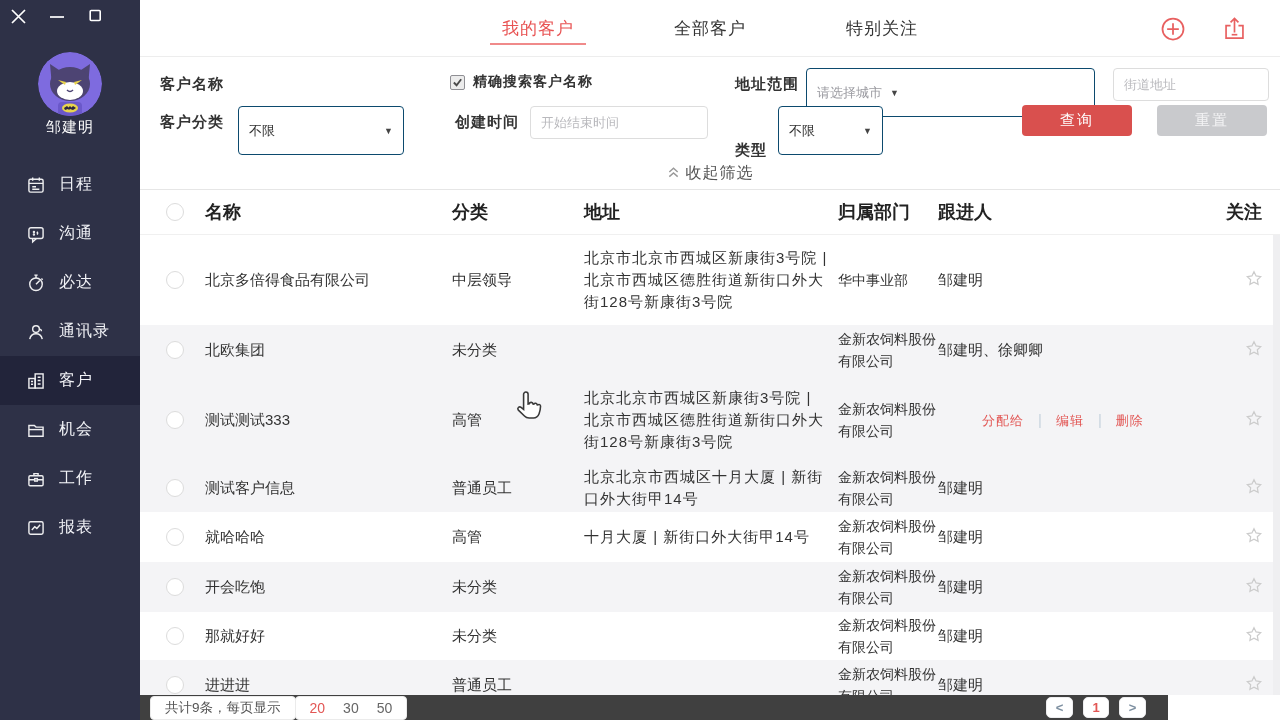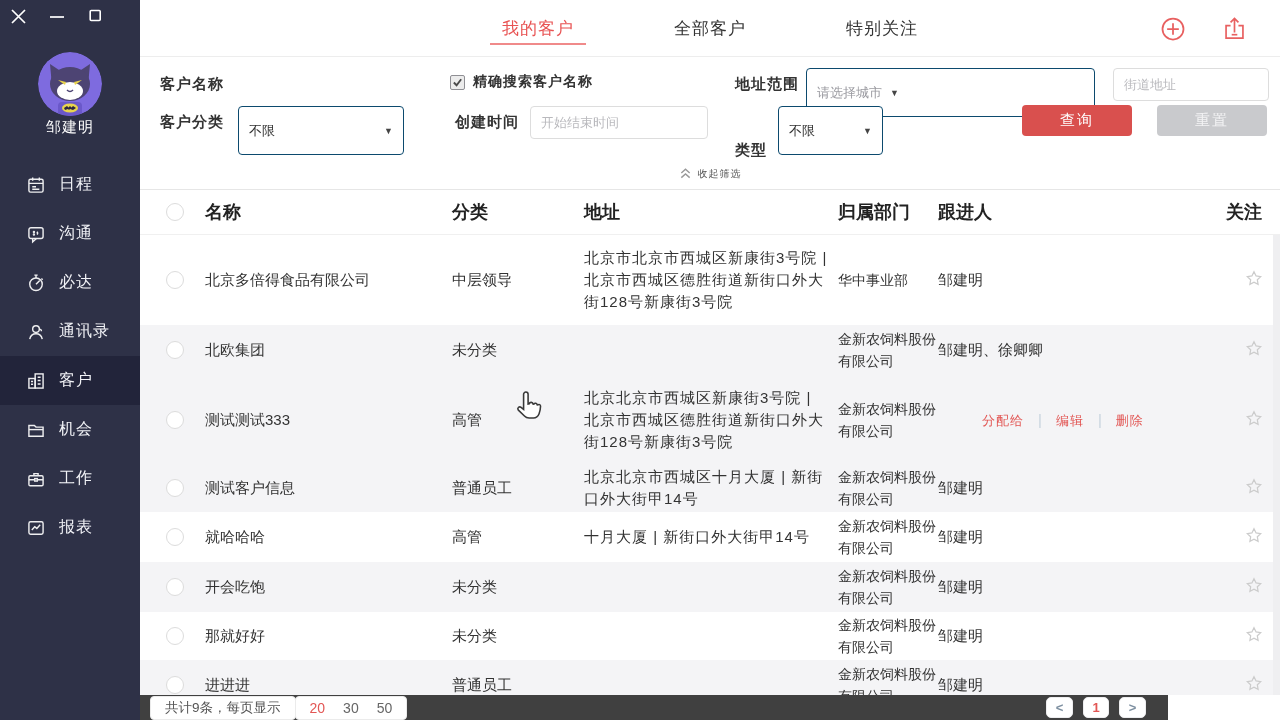--- a/index.html
+++ b/index.html
@@ -39,21 +39,21 @@
   .f-select .arrow { font-size:9px; color:#444; margin-left:auto; }
   .f-select .arrow.inline { margin-left:8px; }
   .f-select .ph { color:#9a9aa0; }
   .checkbox-wrap { position:absolute; display:flex; align-items:center; gap:8px; cursor:pointer; }
   .checkbox { width:15px; height:15px; border:1px solid #8f8f94; background:#ececec; border-radius:2px; display:flex; align-items:center; justify-content:center; }
   .checkbox-label { font-size:14px; font-weight:700; color:#333; letter-spacing:1px; }
   .btn { position:absolute; height:31px; width:110px; border:none; border-radius:4px; font-size:15px; letter-spacing:2px; cursor:pointer; font-family:inherit; }
   .btn-search { background:#d9504e; color:#fff; }
   .btn-reset { background:#c9cacd; color:#f3f3f4; }
 
-  .collapse-bar { position:absolute; top:158px; left:0; width:1140px; height:32px; border-bottom:1px solid #e6e6e6; display:flex; align-items:center; justify-content:center; gap:6px; color:#555; font-size:10px; cursor:pointer; letter-spacing:1px; }
+  .collapse-bar { position:absolute; top:158px; left:0; width:1140px; height:32px; border-bottom:1px solid #e6e6e6; display:flex; align-items:center; justify-content:center; gap:6px; color:#555; font-size:16px; cursor:pointer; letter-spacing:1px; }
 
   
   .thead { position:absolute; top:190px; left:0; width:1140px; height:45px; border-bottom:1px solid #f0f0f0; font-weight:700; font-size:18px; color:#222; }
   .thead .cell, .row .cell { position:absolute; top:50%; transform:translateY(-50%); }
   .col-check { left:26px; }
   .col-name { left:65px; width:240px; }
   .col-cat { left:312px; width:125px; }
   .col-addr { left:444px; width:244px; letter-spacing:1px; line-height:22px; }
   .col-dept { left:698px; width:106px; line-height:22px; }
   .col-follow { left:798px; width:290px; }

